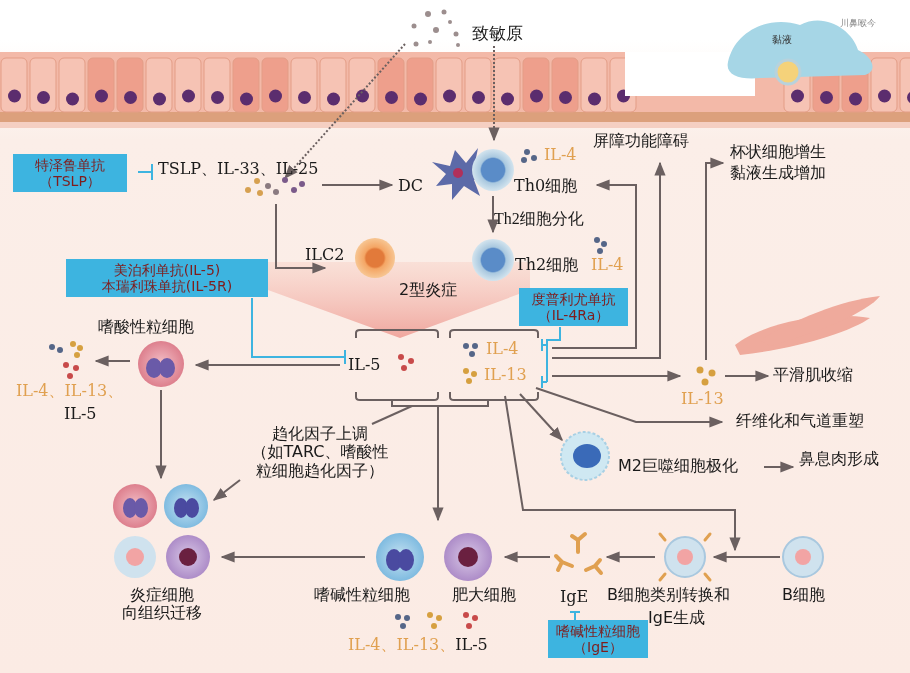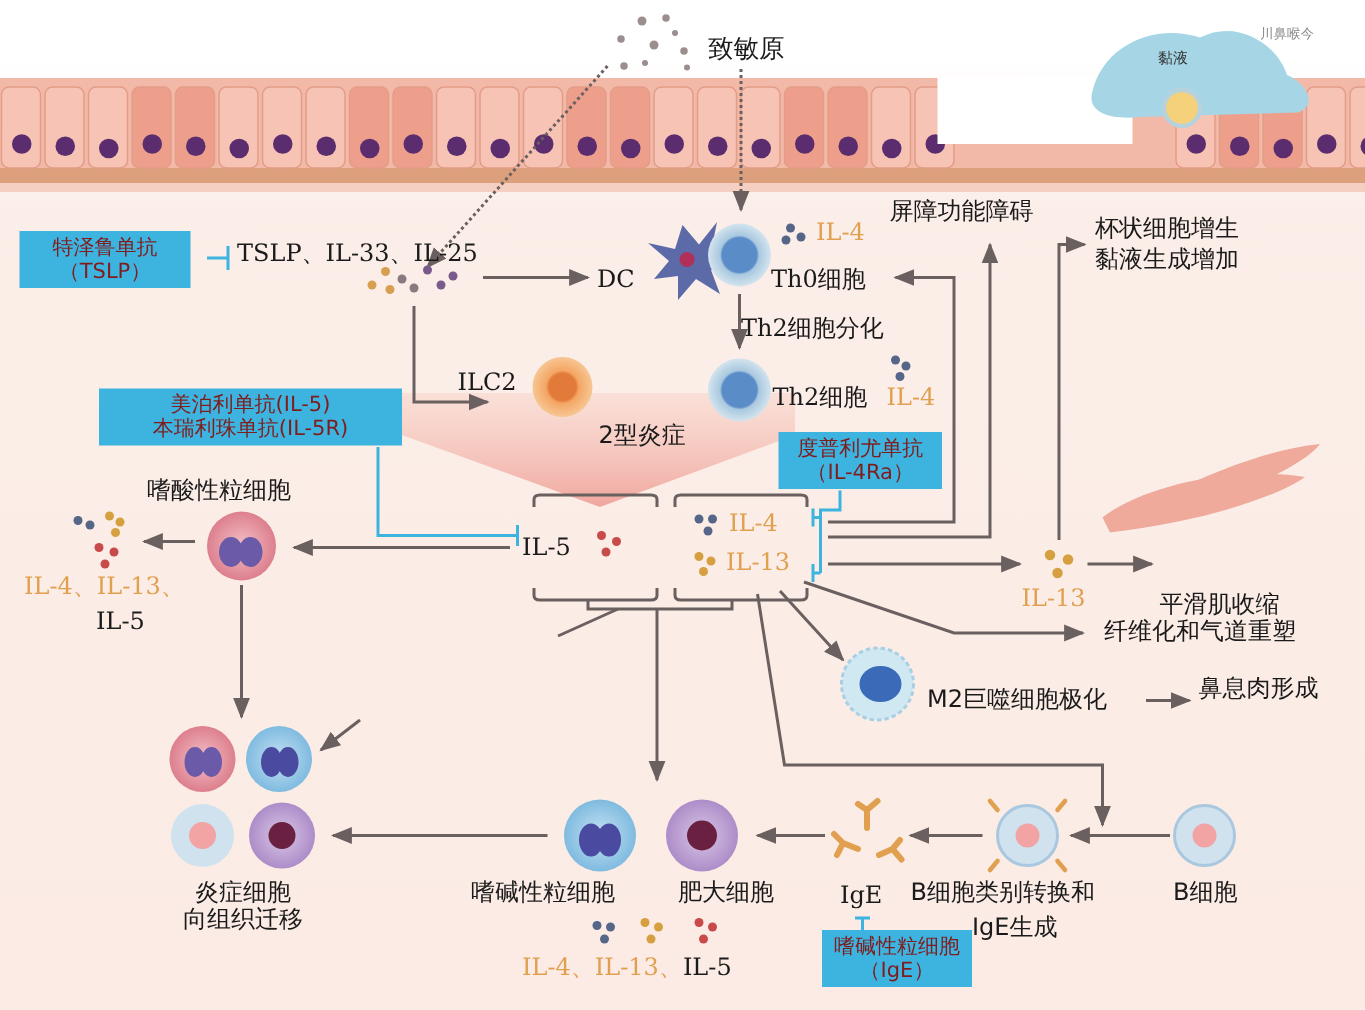--- a/index.html
+++ b/index.html
@@ -329,21 +329,21 @@
 
   <div class="drug" style="left:13px;top:154px;width:114px;">
     <span>特泽鲁单抗</span>
     <span>（TSLP）</span>
   </div>
   <div class="lbl" style="left:158px;top:160px;">TSLP、IL-33、IL-25</div>
 
   <div class="lbl" style="left:398px;top:177px;">DC</div>
   <div class="lbl orange" style="left:544px;top:146px;">IL-4</div>
   <div class="lbl" style="left:514px;top:177px;text-align:right;">Th0细胞</div>
-  <div class="lbl" style="left:494px;top:210px;">Th2细胞分化</div>
+  <div class="lbl" style="left:494px;top:210px;font-family:Liberation Serif, serif;">Th2细胞分化</div>
   <div class="lbl" style="left:515px;top:256px;">Th2细胞</div>
   <div class="lbl orange" style="left:591px;top:256px;">IL-4</div>
   <div class="lbl" style="left:305px;top:246px;">ILC2</div>
   <div class="lbl sans" style="left:399px;top:281px;">2型炎症</div>
 
   <div class="lbl sans" style="left:593px;top:132px;">屏障功能障碍</div>
   <div class="lbl sans" style="left:730px;top:143px;">杯状细胞增生</div>
   <div class="lbl sans" style="left:730px;top:164px;">黏液生成增加</div>
 
   <div class="drug" style="left:66px;top:259px;width:202px;">
@@ -357,25 +357,30 @@
 
   <div class="lbl sans" style="left:98px;top:318px;">嗜酸性粒细胞</div>
   <div class="lbl orange" style="left:16px;top:382px;">IL-4、IL-13、</div>
   <div class="lbl" style="left:64px;top:405px;">IL-5</div>
 
   <div class="lbl" style="left:348px;top:356px;">IL-5</div>
   <div class="lbl orange" style="left:486px;top:340px;">IL-4</div>
   <div class="lbl orange" style="left:484px;top:366px;">IL-13</div>
   <div class="lbl orange" style="left:681px;top:390px;">IL-13</div>
 
-  <div class="lbl sans" style="left:773px;top:366px;margin-top:28px;">平滑肌收缩</div>
+  <div class="lbl sans" style="left:773px;top:366px;">平滑肌收缩</div>
   <div class="lbl sans" style="left:736px;top:412px;">纤维化和气道重塑</div>
   <div class="lbl sans" style="left:618px;top:457px;text-align:center;">M2巨噬细胞极化</div>
   <div class="lbl sans" style="left:799px;top:450px;">鼻息肉形成</div>
 
+  <div class="lbl sans center" style="left:220px;top:425px;width:200px;">
+    <div>趋化因子上调</div>
+    <div>（如TARC、嗜酸性</div>
+    <div>粒细胞趋化因子）</div>
+  </div>
 
   <div class="lbl sans center" style="left:108px;top:586px;width:108px;">
     <div>炎症细胞</div>
     <div>向组织迁移</div>
   </div>
 
   <div class="lbl sans" style="left:314px;top:586px;">嗜碱性粒细胞</div>
   <div class="lbl sans" style="left:452px;top:586px;">肥大细胞</div>
   <div class="lbl" style="left:348px;top:636px;">
     <span class="orange">IL-4、IL-13、</span><span>IL-5</span>

